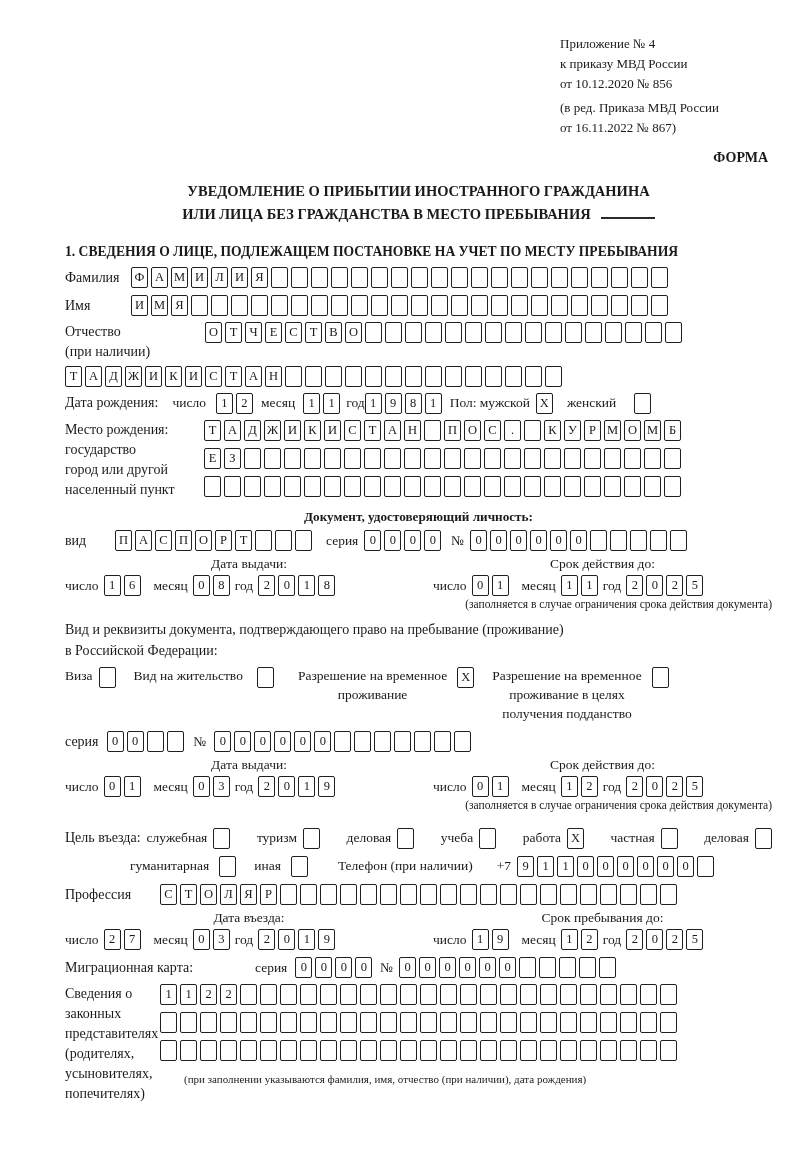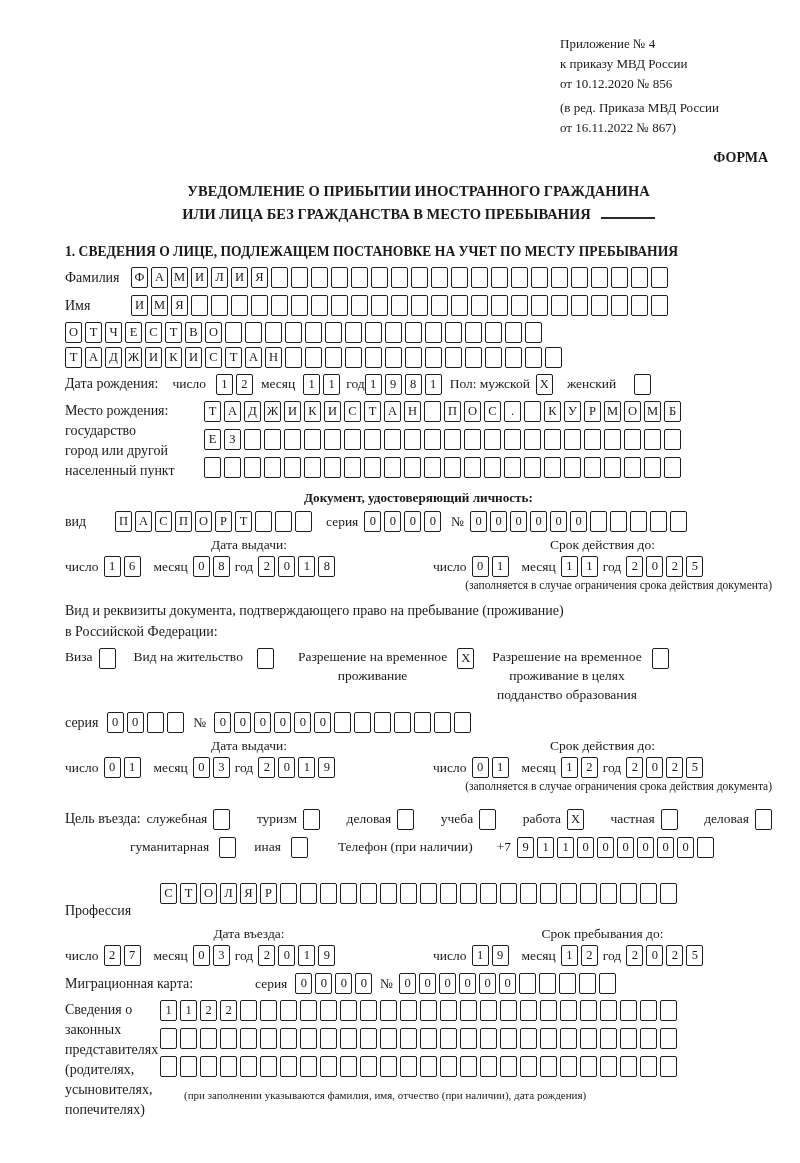--- a/index.html
+++ b/index.html
@@ -33,21 +33,21 @@
     display: inline-flex; align-items: center; justify-content: center;
     font-size: 12.5px; background: #fff;
   }
   .stack { display: flex; flex-direction: column; gap: 7px; }
 
   .w-fam { width: 66px; }
   .w-otch { width: 140px; }
   .w-grazh { width: 112px; }
   .w-mesto { width: 139px; }
   .w-vid { width: 50px; }
-  .w-prof { width: 95px; margin-top: 36px; }
+  .w-prof { width: 95px; }
   .w-sved { width: 95px; }
   .w-migr { width: 190px; }
 
   .inline-lbl { font-size: 13.5px; flex: none; }
   .ml6 { margin-left: 6px; } .ml8 { margin-left: 8px; } .ml10 { margin-left: 10px; }
   .ml14 { margin-left: 14px; } .ml18 { margin-left: 18px; } .ml24 { margin-left: 24px; } .ml30 { margin-left: 30px; }
 
   .center-head { text-align: center; font-weight: bold; font-size: 13.2px; margin-top: 9px; }
 
   
@@ -156,20 +156,24 @@
         <span class="cell"></span>
         <span class="cell"></span>
         <span class="cell"></span>
         <span class="cell"></span>
         <span class="cell"></span>
         <span class="cell"></span>
       </span>
   </div>
 
   <div class="row top" style="margin-top:6px">
+    <span class="lbl w-otch">
+      <span style="display:block">Отчество</span>
+      <span style="display:block">(при наличии)</span>
+    </span>
     <span class="cells">
         <span class="cell">О</span>
         <span class="cell">Т</span>
         <span class="cell">Ч</span>
         <span class="cell">Е</span>
         <span class="cell">С</span>
         <span class="cell">Т</span>
         <span class="cell">В</span>
         <span class="cell">О</span>
         <span class="cell"></span>
@@ -433,21 +437,21 @@
     <span class="clabel ml18">Вид на жительство</span>
     <span class="cell cb ml14"></span>
     <span class="clabel ml24">
       <span style="display:block">Разрешение на временное</span>
       <span style="display:block">проживание</span>
     </span>
     <span class="cell cb ml10">X</span>
     <span class="clabel ml18">
       <span style="display:block">Разрешение на временное</span>
       <span style="display:block">проживание в целях</span>
-      <span style="display:block">подданство образования</span>
+      <span style="display:block">получения подданство</span>
     </span>
     <span class="cell cb ml10"></span>
   </div>
 
   <div class="row" style="margin-top:8px">
     <span class="lbl">серия</span>
     <span class="cells ml8">
         <span class="cell">0</span>
         <span class="cell">0</span>
         <span class="cell"></span>

